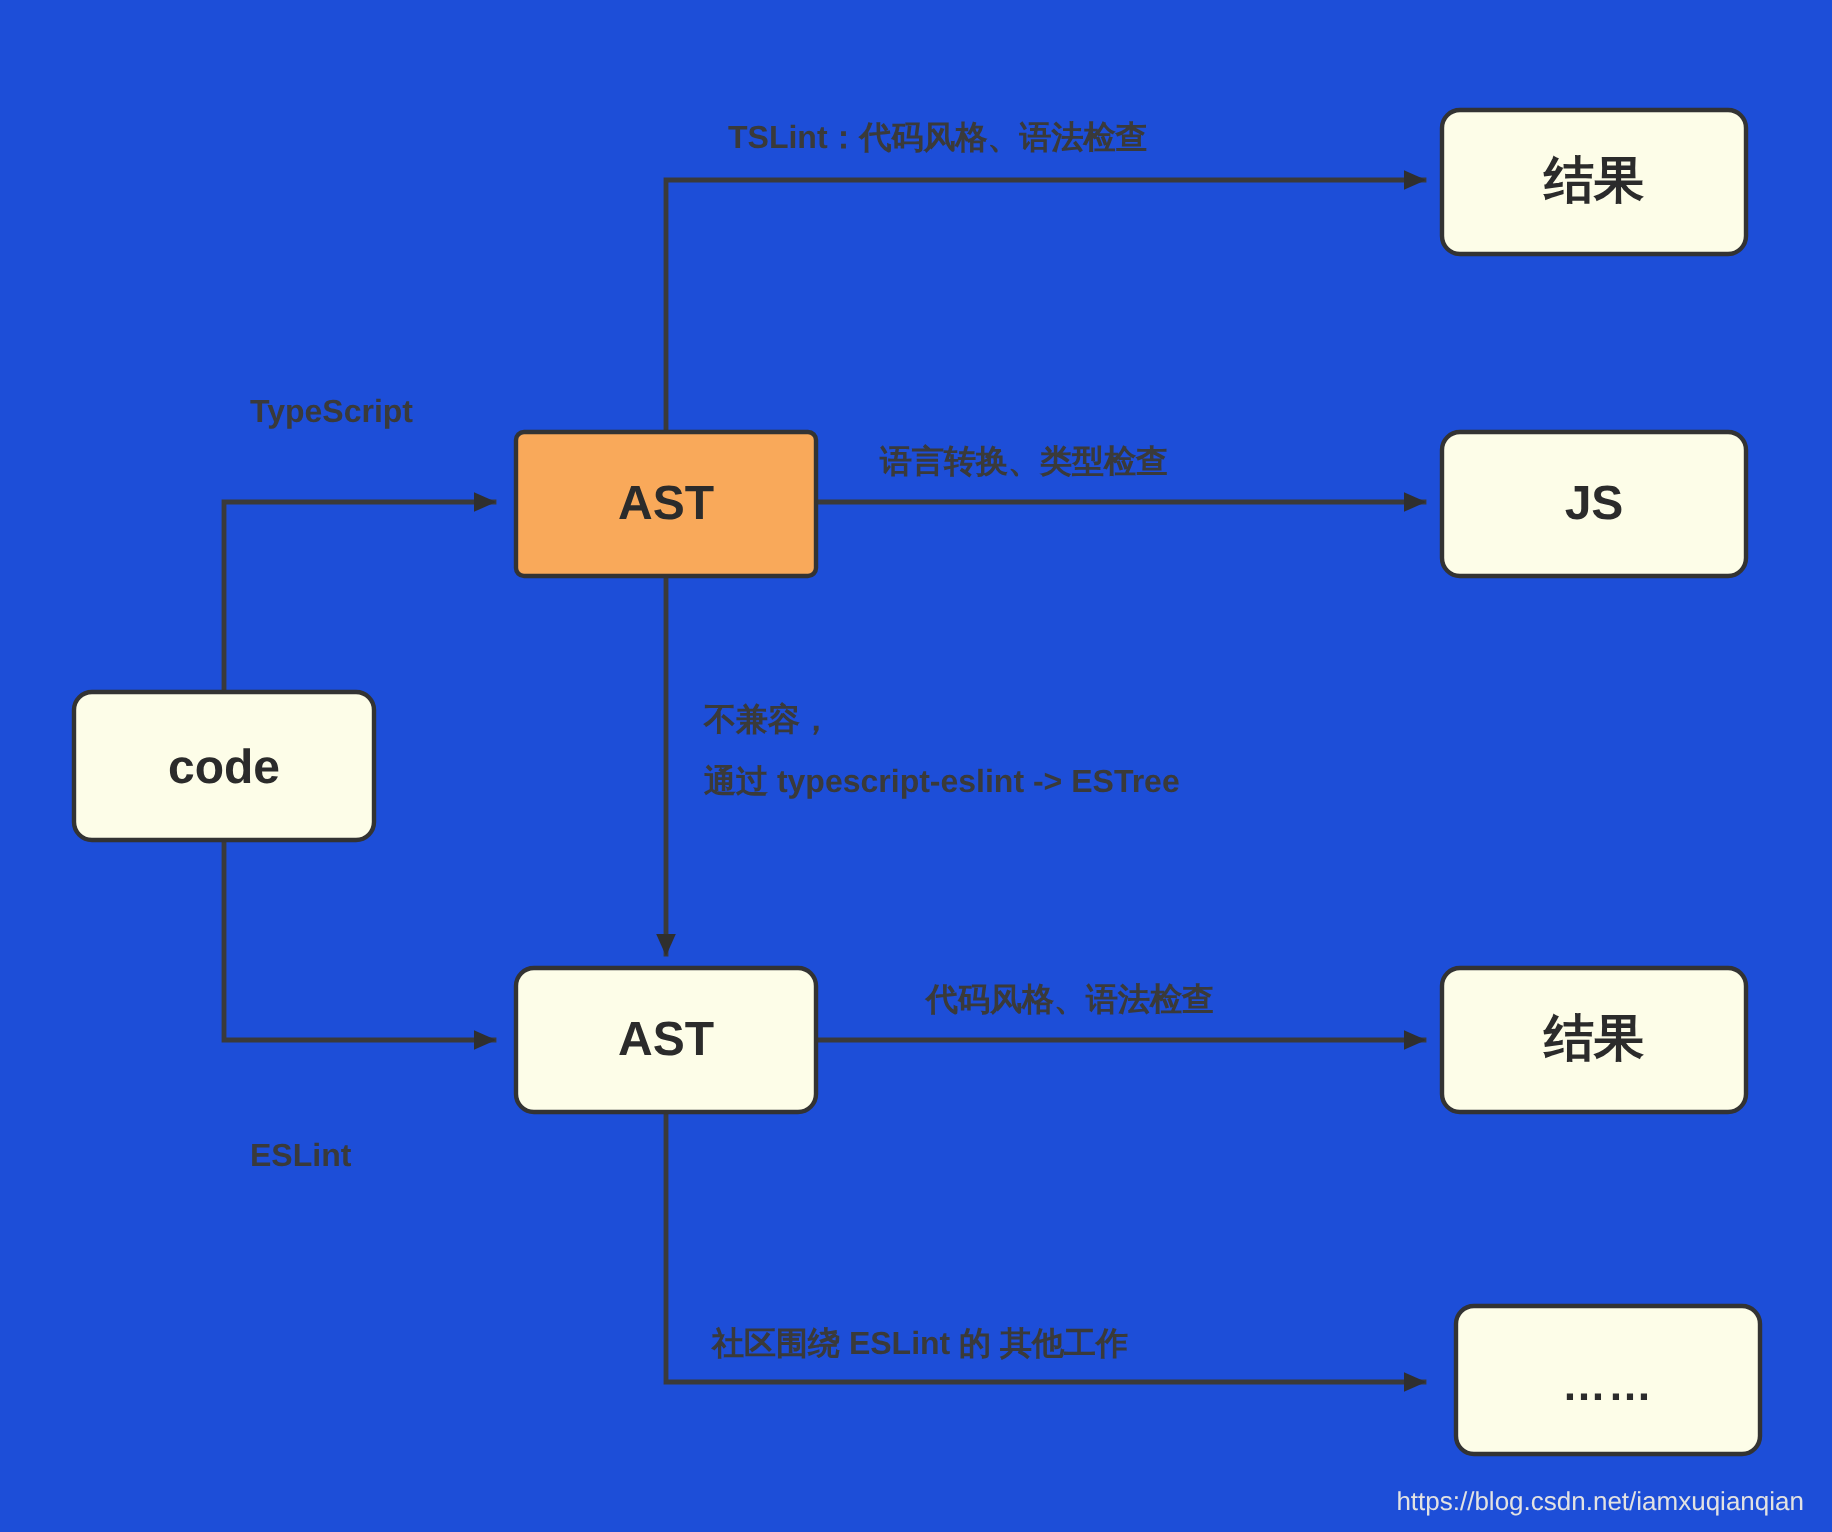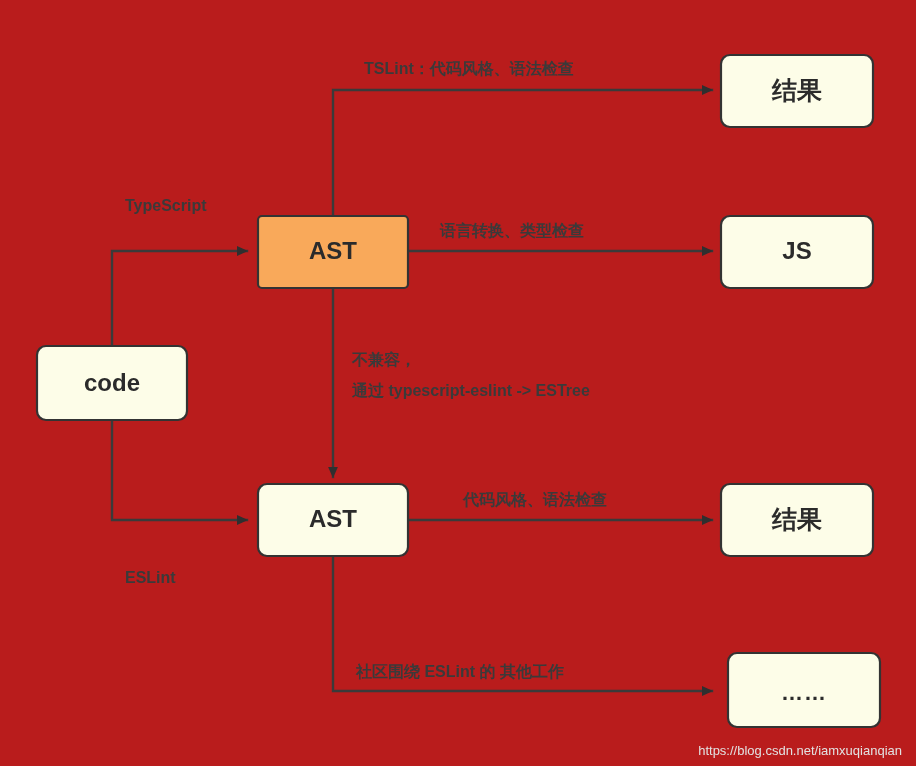--- a/index.html
+++ b/index.html
@@ -11,21 +11,21 @@
     height: 766px;
     background: #f8f8f8;
     font-family: "Liberation Sans", "DejaVu Sans", sans-serif;
     overflow: hidden;
     position: relative;
   }
   #diagram-root {
     position: relative;
     width: 916px;
     height: 766px;
-    background: #b91c1c;
+    background: #1d4ed8;
   }
   svg.flow {
     position: absolute;
     top: 0;
     left: 0;
     width: 916px;
     height: 766px;
     display: block;
   }
   .node-rect {

